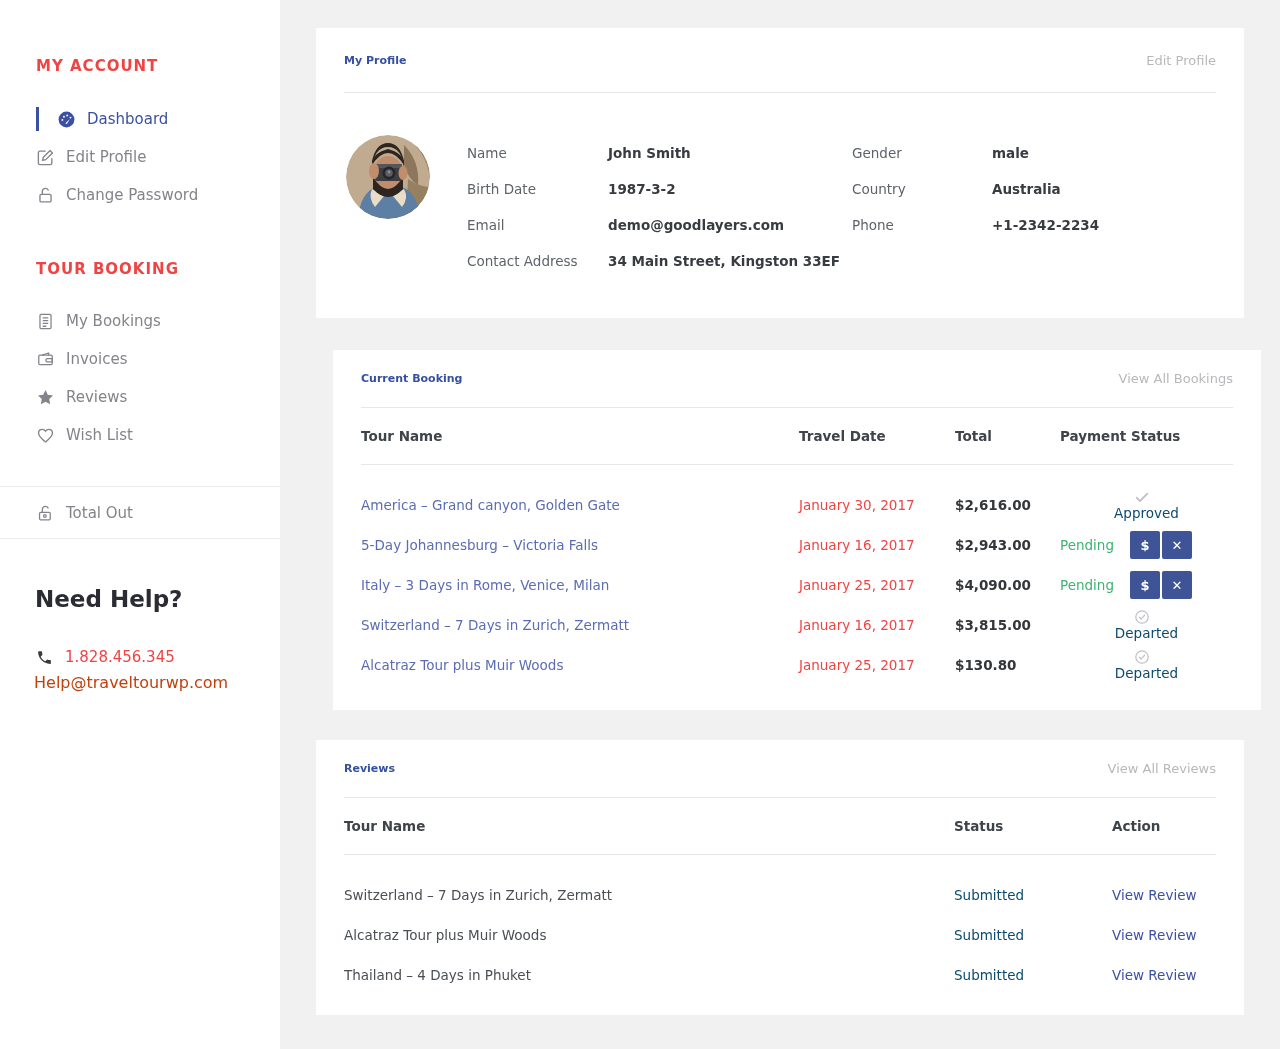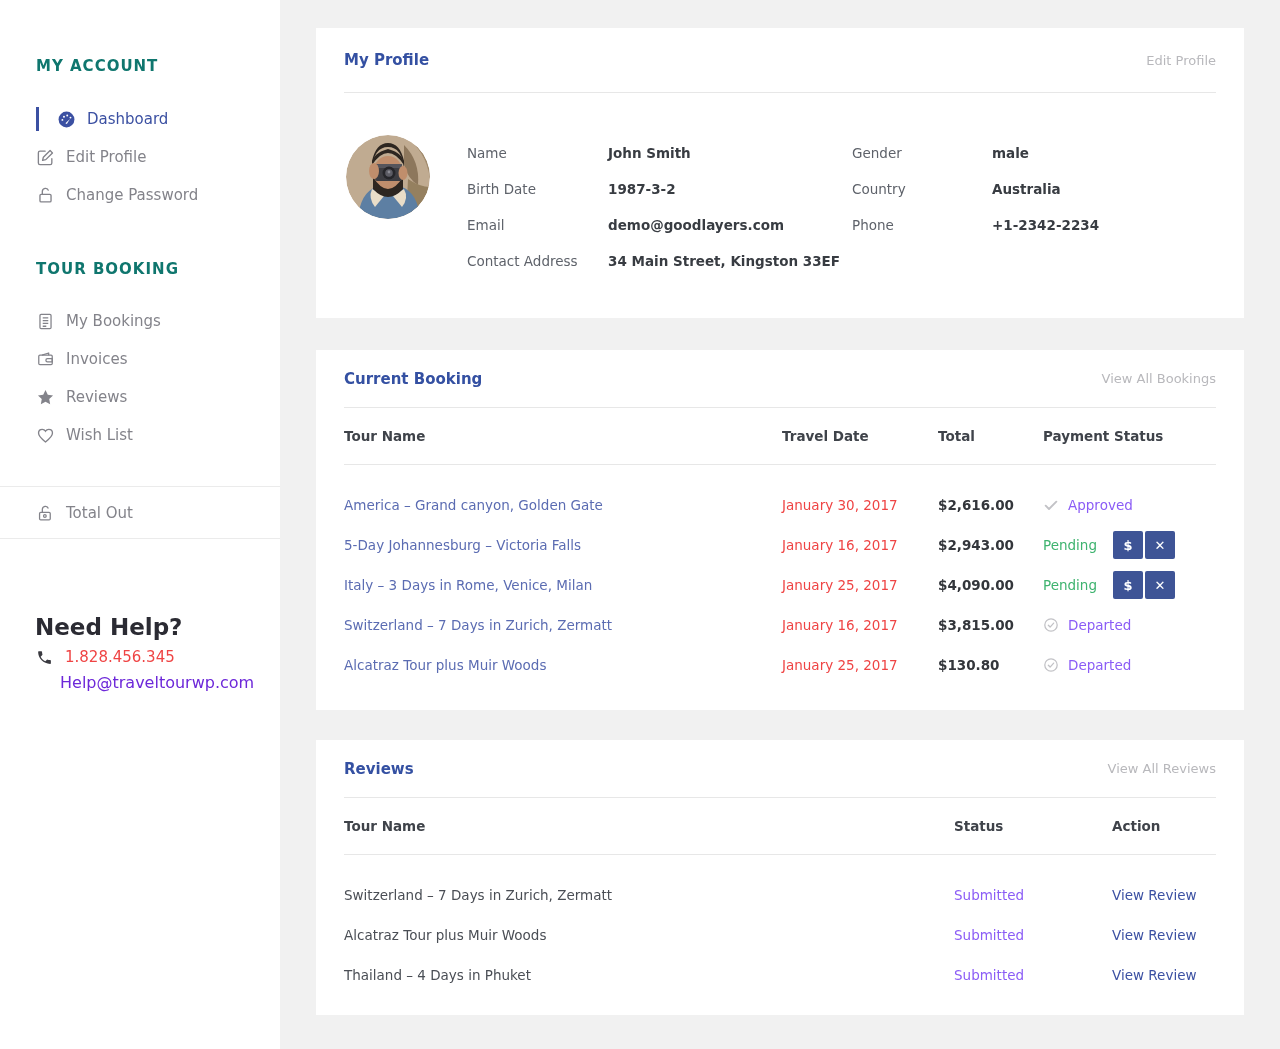--- a/index.html
+++ b/index.html
@@ -12,56 +12,56 @@
     color:#3a3e44;
   }
 
   
   .sidebar {
     position:absolute; left:0; top:0; width:280px; height:1049px;
     background:#ffffff;
   }
   .side-heading {
     position:absolute; left:36px;
-    font-size:15px; font-weight:bold; color:#0f766e; letter-spacing:1px;
+    font-size:15px; font-weight:bold; color:#ef4444; letter-spacing:1px;
   }
   .side-item {
     position:absolute; left:0; width:302px; height:26px;
     display:flex; align-items:center;
     font-size:15px; color:#83838a; cursor:pointer;
   }
   .side-item .it-icon { position:absolute; left:36px; width:19px; height:19px; display:flex; }
   .side-item .it-label { position:absolute; left:66px; white-space:nowrap; }
   .side-item.active { color:#3b50a2; }
   .side-item.active .active-bar {
     position:absolute; left:36px; top:1px; width:3px; height:24px; background:#3b50a2;
   }
   .side-item.active .it-icon { left:57px; color:#3b50a2; }
   .side-item.active .it-label { left:87px; }
   .side-divider { position:absolute; left:0; width:280px; height:1px; background:#ebebeb; }
   .need-help-title { position:absolute; left:35px; font-size:23px; font-weight:bold; color:#2b2b33; }
   .help-phone-row { position:absolute; left:36px; display:flex; align-items:center; color:#ef4444; font-size:15px; }
   .help-phone-row .ph-icon { width:17px; height:17px; margin-right:12px; color:#3a3a40; display:flex; }
-  .help-email { position:absolute; left:34px; font-size:16px; color:#6d28d9; cursor:pointer;margin-left:26px; }
+  .help-email { position:absolute; left:34px; font-size:16px; color:#c2410c; cursor:pointer; }
 
   svg { display:block; width:100%; height:100%; }
 
   
   .card { position:absolute; background:#ffffff; }
   .card-profile { left:316px; top:28px;  width:928px; height:290px; }
-  .card-booking { left:316px; top:350px; width:928px; height:360px; }
+  .card-booking { left:333px; top:350px; width:928px; height:360px; }
   .card-reviews { left:316px; top:740px; width:928px; height:275px; }
 
   .card-head {
     margin:0 28px; display:flex; justify-content:space-between; align-items:center;
     border-bottom:1px solid #e7e7e7;
   }
   .card-profile .card-head { height:65px; }
   .card-booking .card-head, .card-reviews .card-head { height:58px; }
-  .card-title { font-size:15px; font-weight:bold; color:#3450a2; }
+  .card-title { font-size:11px; font-weight:bold; color:#3450a2; }
   .card-action { font-size:13px; color:#b8b8bc; cursor:pointer; }
 
   
   .profile-body { display:flex; padding:42px 28px 0; }
   .avatar-wrap { width:84px; height:84px; border-radius:50%; overflow:hidden; flex:none; margin-left:2px; }
   .profile-grid {
     margin-left:37px; flex:1;
     display:grid; grid-template-columns:141px 244px 140px 1fr;
     grid-auto-rows:36px; align-items:center;
     font-size:13.5px;
@@ -78,21 +78,21 @@
   .tbl-body { margin:0 28px; padding-top:20px; }
   .tbl-row { display:grid; align-items:center; height:40px; font-size:13.5px; }
   .grid-booking { grid-template-columns:438px 156px 105px 173px; }
   .grid-reviews { grid-template-columns:610px 158px 104px; }
 
   .tour-link { color:#5b6cb2; cursor:pointer; white-space:nowrap; }
   .cell-date { color:#ef4444; }
   .cell-total { font-weight:bold; color:#33363b; }
 
   .status-cell { display:flex; align-items:center; }
-  .status-muted { color:#8b5cf6; }
+  .status-muted { color:#0c4a6e;flex-direction:column; }
   .status-muted .st-icon { width:16px; height:16px; margin-right:9px; color:#c2c2c6; flex:none; display:flex; }
   .status-pending { color:#3eb36f; }
   .pending-label { width:70px; flex:none; }
   .sq-btn {
     width:30px; height:28px; border:none; border-radius:2px; background:#3e5496;
     color:#ffffff; font-size:13px; font-weight:bold; cursor:pointer; margin-right:2px;
     font-family:"DejaVu Sans","Liberation Sans",sans-serif;
   }
   .cell-plain { color:#4a4e55; white-space:nowrap; }
   .review-link { color:#3b50a2; cursor:pointer; }
@@ -190,21 +190,21 @@
           <rect x="4.5" y="10.5" width="13.5" height="9.5" rx="1.5"></rect>
           <path d="M8 10.5V6.8a3.9 3.9 0 0 1 7.6-1.2"></path>
           <circle cx="11.2" cy="15.2" r="1.7"></circle>
         </svg>
     </span>
     <span class="it-label">Total Out</span>
   </div>
 
   <div class="side-divider" style="top:538px"></div>
 
-  <div class="need-help-title" style="top:614px">Need Help?</div>
+  <div class="need-help-title" style="top:586px">Need Help?</div>
 
   <div class="help-phone-row" style="top:648px">
     <span class="ph-icon">
       <svg viewBox="0 0 24 24" fill="currentColor">
           <path d="M6.6 10.8c1.5 2.9 3.8 5.2 6.6 6.6l2.2-2.2c.3-.3.7-.4 1-.2 1.1.4 2.4.6 3.6.6.6 0 1 .4 1 1V20c0 .6-.4 1-1 1C10.6 21 3 13.4 3 4c0-.6.4-1 1-1h3.5c.6 0 1 .4 1 1 0 1.3.2 2.5.6 3.6.1.3 0 .7-.2 1z"></path>
         </svg>
     </span>
     <span>1.828.456.345</span>
   </div>
 

